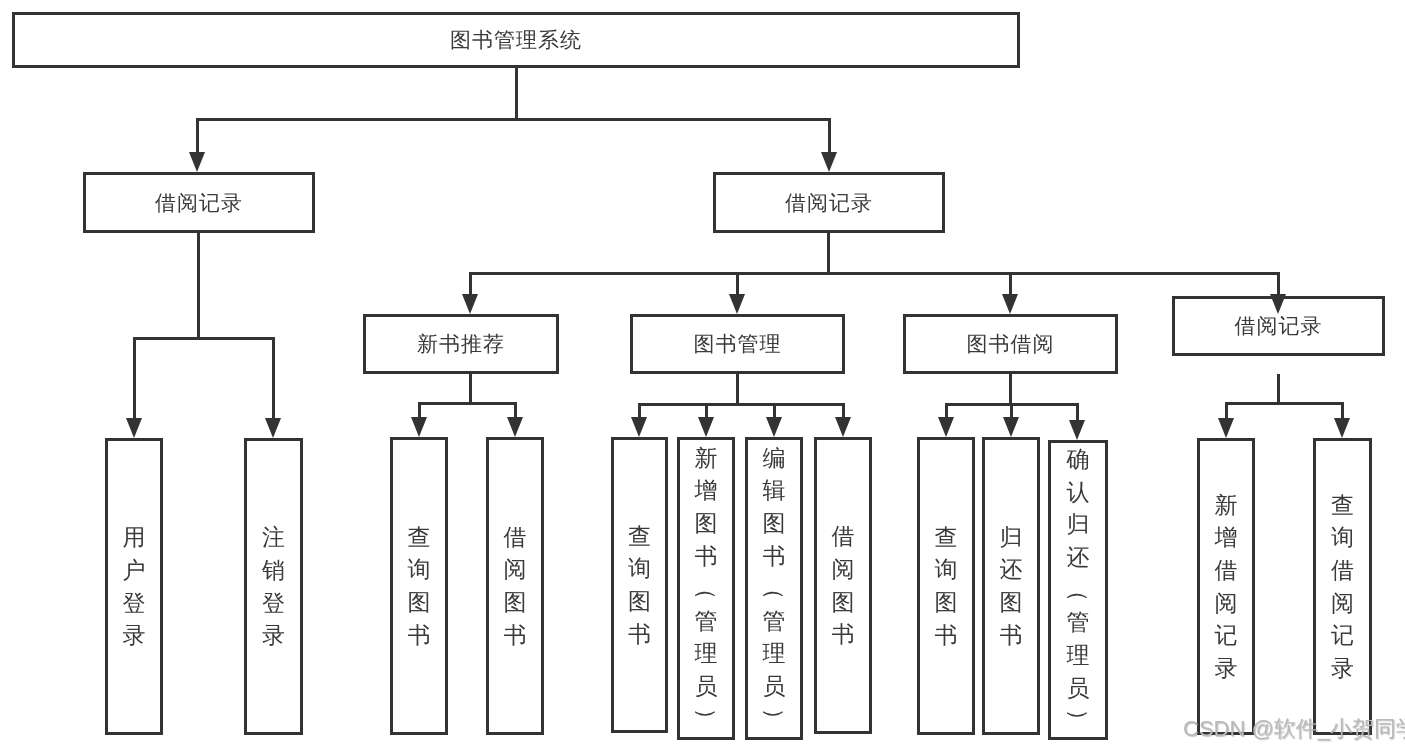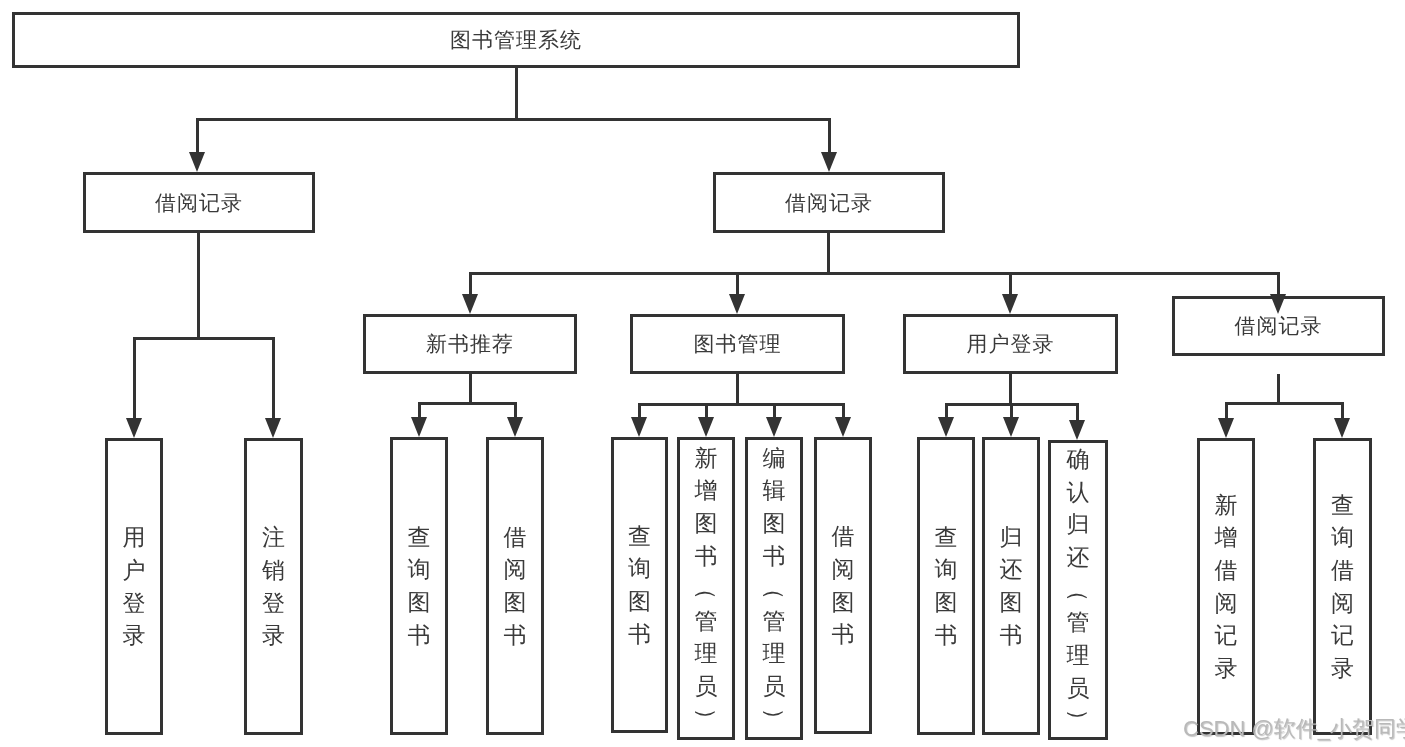--- a/index.html
+++ b/index.html
@@ -37,23 +37,23 @@
   }
 </style>
 </head>
 <body>
 
 <div class="box" style="left:12px;top:12px;width:1008px;height:56px;">图书管理系统</div>
 
 <div class="box" style="left:83px;top:172px;width:232px;height:61px;">借阅记录</div>
 <div class="box" style="left:713px;top:172px;width:232px;height:61px;">借阅记录</div>
 
-<div class="box" style="left:363px;top:314px;width:214px;height:60px;">新书推荐</div>
+<div class="box" style="left:363px;top:314px;width:196px;height:60px;">新书推荐</div>
 <div class="box" style="left:630px;top:314px;width:215px;height:60px;">图书管理</div>
-<div class="box" style="left:903px;top:314px;width:215px;height:60px;">用户登录</div>
+<div class="box" style="left:903px;top:314px;width:215px;height:60px;">图书借阅</div>
 <div class="box" style="left:1172px;top:296px;width:213px;height:60px;">借阅记录</div>
 
 <div class="box vbox vtext" style="left:105px;top:438px;width:58px;height:297px;">
     <span>用</span>
     <span>户</span>
     <span>登</span>
     <span>录</span>
   </div>
 <div class="box vbox vtext" style="left:244px;top:438px;width:59px;height:297px;">
     <span>注</span>

